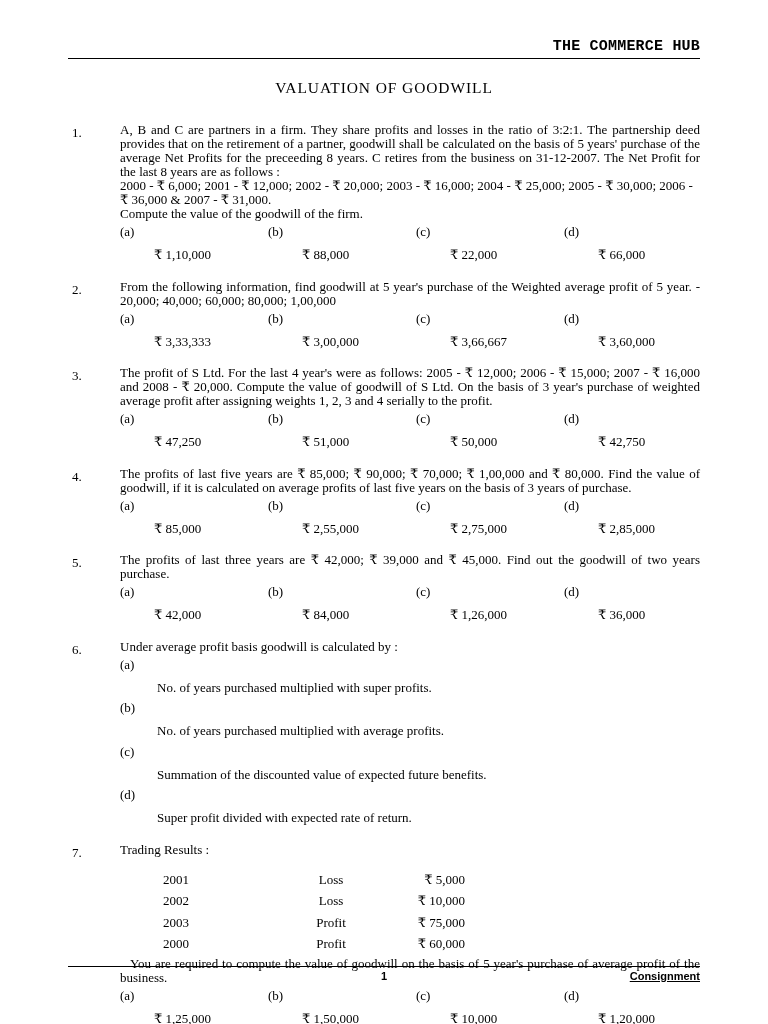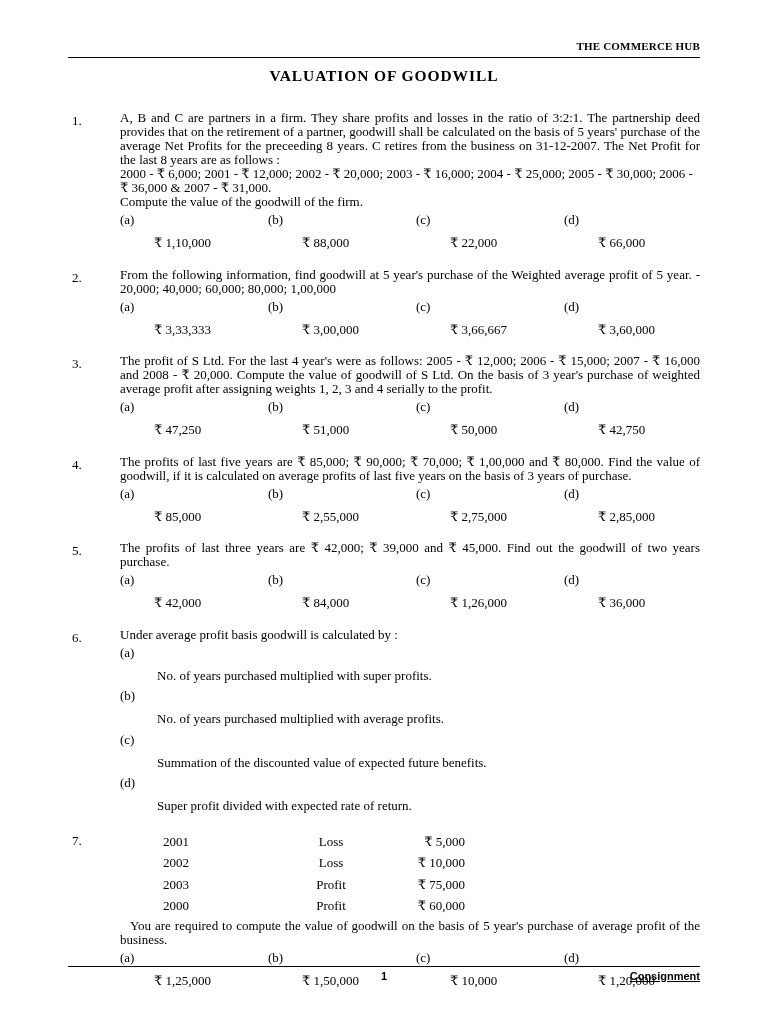--- a/index.html
+++ b/index.html
@@ -22,40 +22,40 @@
     box-sizing: border-box;
     padding: 0 68px 0 68px;
   }
 
   
   .header {
     padding-top: 36px;
     text-align: right;
   }
   .header-label {
-    font-family: Liberation Serif, serif;
+    font-family: Liberation Mono, monospace;
     font-weight: bold;
-    font-size: 11px;
+    font-size: 15px;
     letter-spacing: 0.2px;
     display: inline-block;
   }
   .rule {
     border: 0;
     border-top: 1.6px solid #000;
     margin: 3px 0 0 0;
     width: 100%;
   }
 
   
   .doc-title {
     text-align: center;
-    font-weight: bold;
+    font-weight: normal;
     font-size: 15.5px;
     letter-spacing: 0.9px;
-    margin-top: 9px;
+    margin-top: 20px;
     margin-bottom: 0;
   }
 
   
   .qlist {
     margin-top: 26px;
   }
   .question {
     position: relative;
     margin-bottom: 14px;
@@ -337,20 +337,21 @@
             <span class="opt-label">(d)</span>
             <span class="opt-value">Super profit divided with expected rate of return.</span>
           </div>
         </div>
       </div>
     </div>
 
     <div class="question">
       <div class="qnum">7.</div>
       <div class="qbody">
+        <p class="qtext nojust">Trading Results :</p>
         <table class="trading-table">
           <tbody>
             <tr>
               <td class="tt-year">2001</td>
               <td class="tt-kind">Loss</td>
               <td class="tt-amt">₹  5,000</td>
             </tr>
             <tr>
               <td class="tt-year">2002</td>
               <td class="tt-kind">Loss</td>

